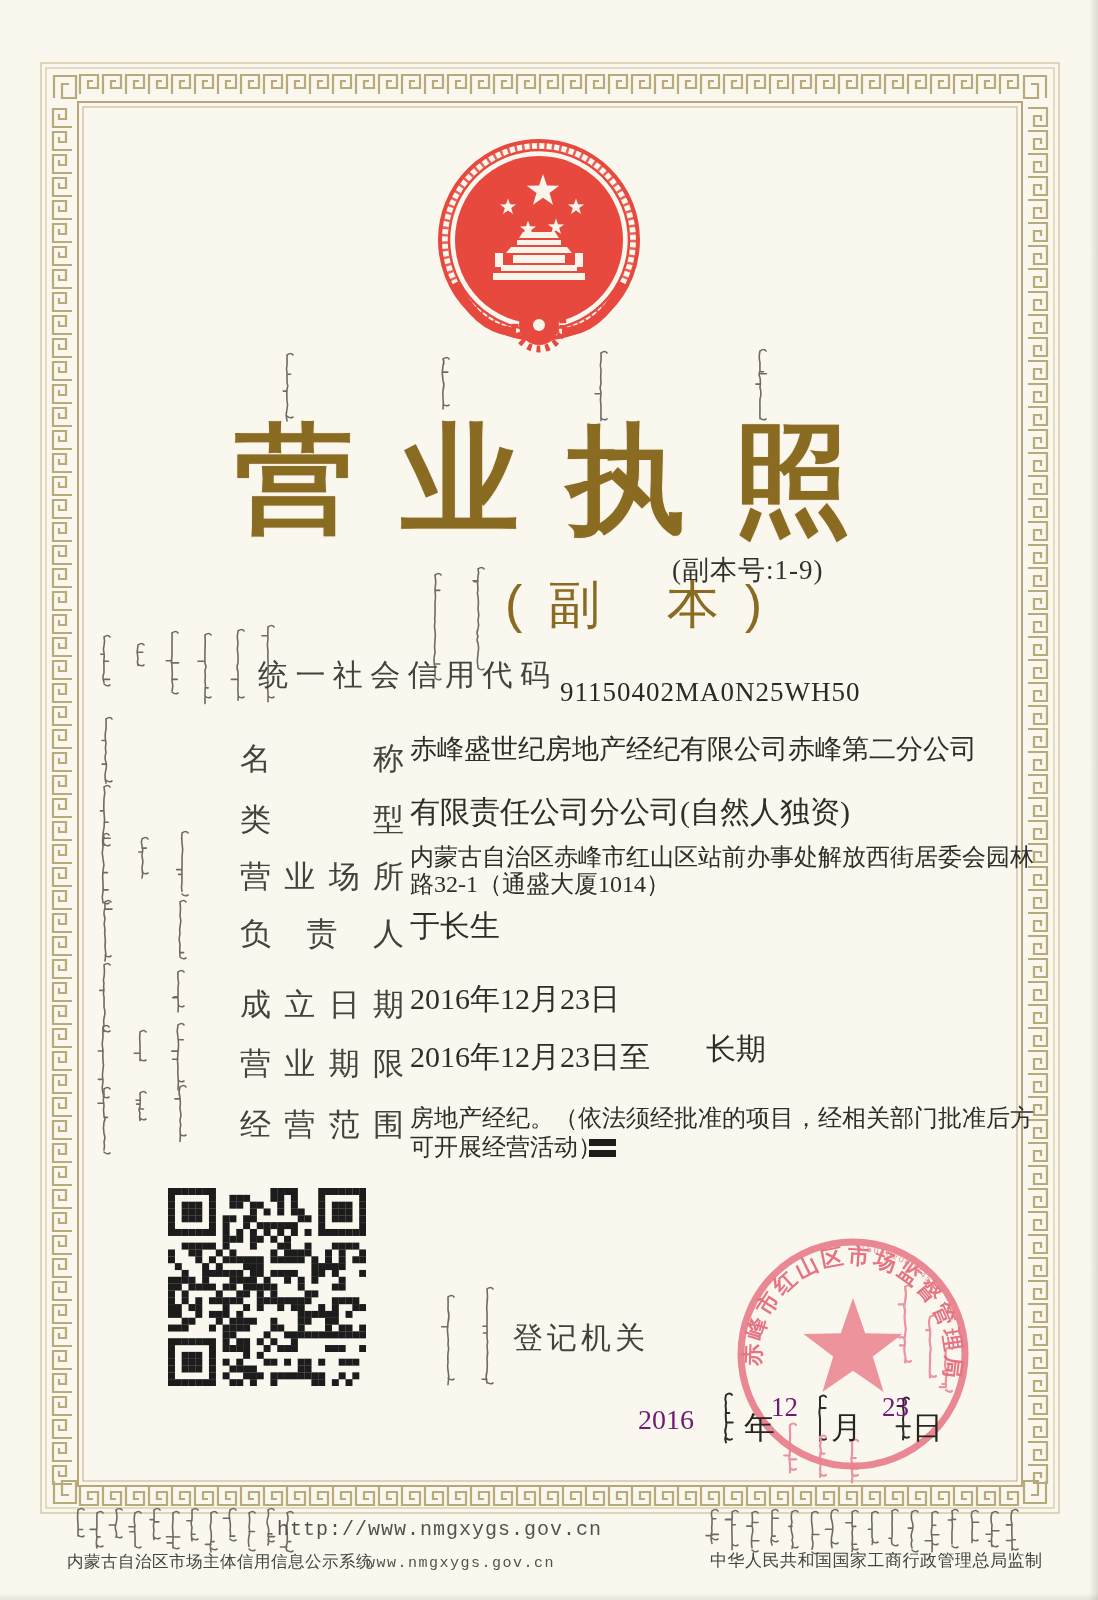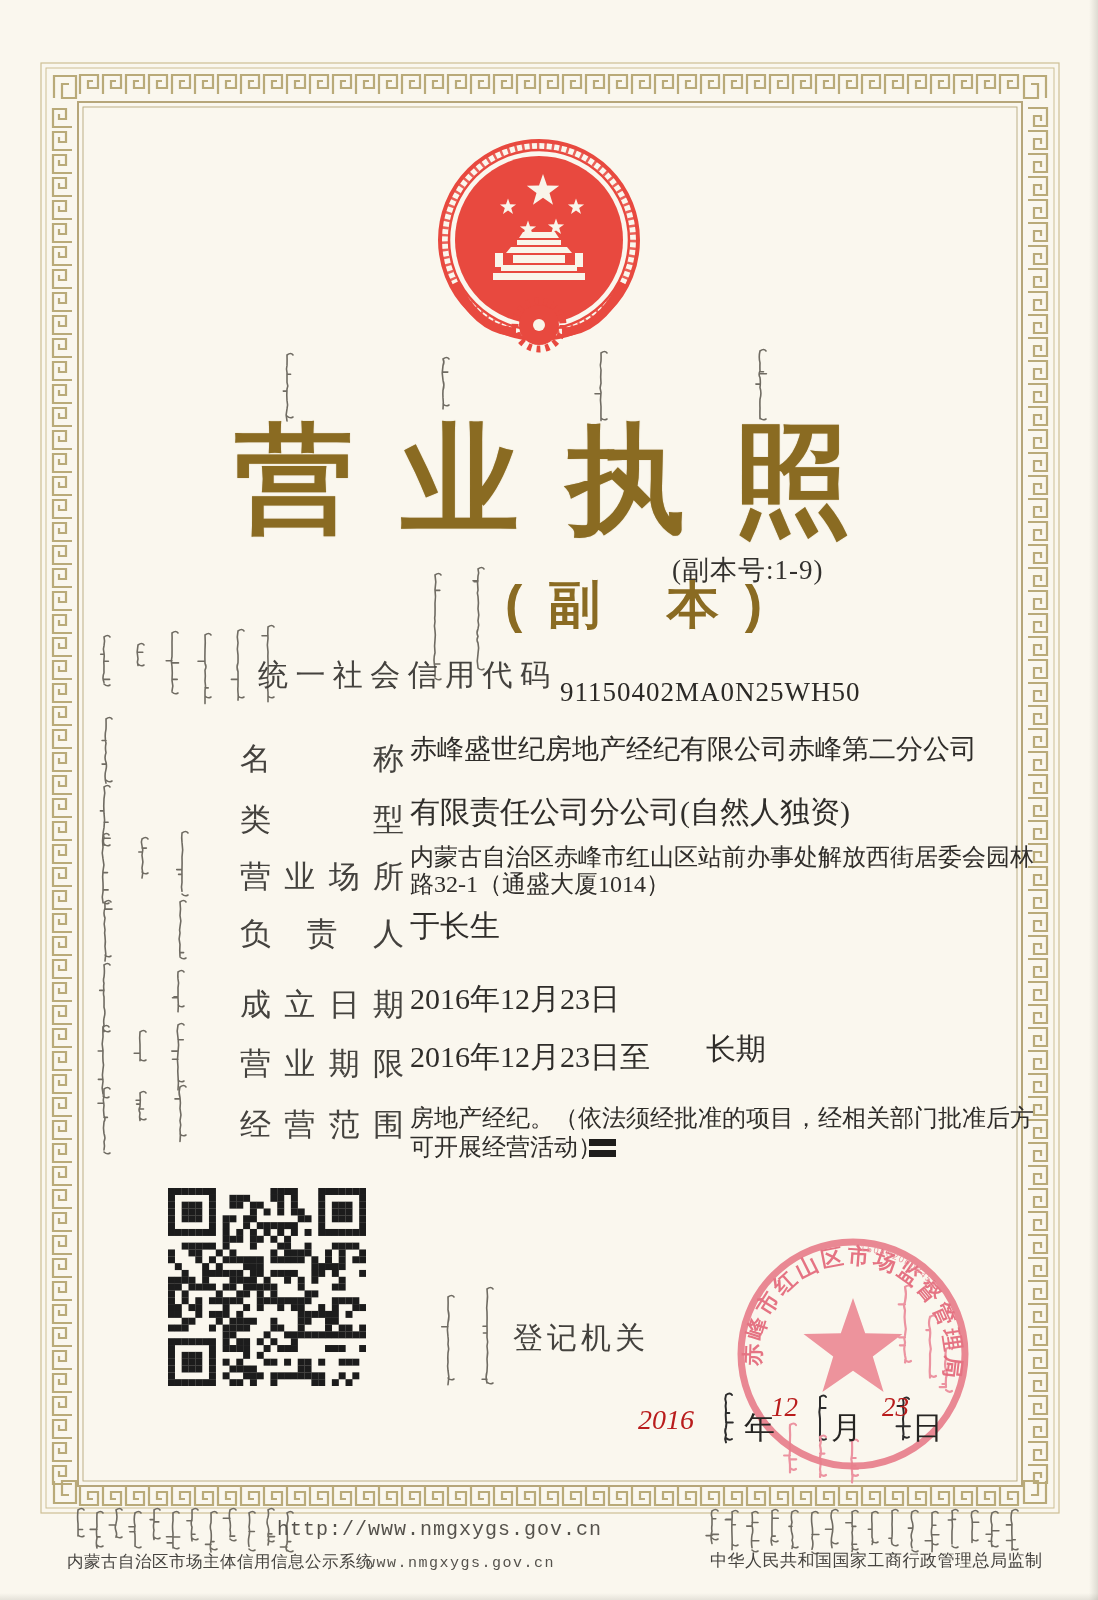--- a/index.html
+++ b/index.html
@@ -28,32 +28,32 @@
   .sans{font-family:"Liberation Sans","DejaVu Sans",sans-serif;}
   .serif{font-family:"Liberation Serif","DejaVu Serif",serif;}
   .mono{font-family:"Liberation Mono","DejaVu Sans Mono",monospace;}
   .nowrap{white-space:nowrap;}
   .title{
     font-size:118px;font-weight:bold;letter-spacing:48px;
     color:var(--title-gold);line-height:1;
     text-shadow:0 0 1px rgba(138,107,34,.55);
   }
   .subtitle{
-    font-size:52px;font-weight:bold;letter-spacing:26px;
+    font-size:52px;font-weight:normal;letter-spacing:26px;
     color:var(--title-gold);line-height:1;
   }
   .copyno{font-size:27px;color:#33312e;letter-spacing:1px;}
   .code-label{font-size:30px;color:var(--label-ink);}
   .code-value{font-size:27px;letter-spacing:1px;color:#2c2a27;margin-top:36px;}
   .f-label{font-size:31px;color:var(--label-ink);width:164px;}
   .f-value{font-size:30px;color:var(--ink);line-height:1.15;}
   .f-value-sm{font-size:24px;color:var(--ink);line-height:1.2;}
   .cj{display:flex;justify-content:space-between;}
   .date-unit{font-size:31px;color:#262522;}
-  .date-num{font-size:27px;color:#b91c1c;font-style:italic;}
+  .date-num{font-size:27px;color:#701a75;}
   .footer-zh{font-size:16.5px;color:#45433f;letter-spacing:.5px;}
   .footer-url{font-size:20px;color:#55524c;letter-spacing:1px;}
   .end-mark span{display:block;width:27px;height:7px;background:#1e1d1b;margin-bottom:4px;}
   .edge-right{right:0;top:0;width:9px;height:100%;
     background:linear-gradient(to right,rgba(120,118,110,0),rgba(120,118,110,.22));}
   .edge-bottom{left:0;bottom:0;width:100%;height:7px;
     background:linear-gradient(to bottom,rgba(120,118,110,0),rgba(120,118,110,.16));}
 </style>
 </head>
 <body>

